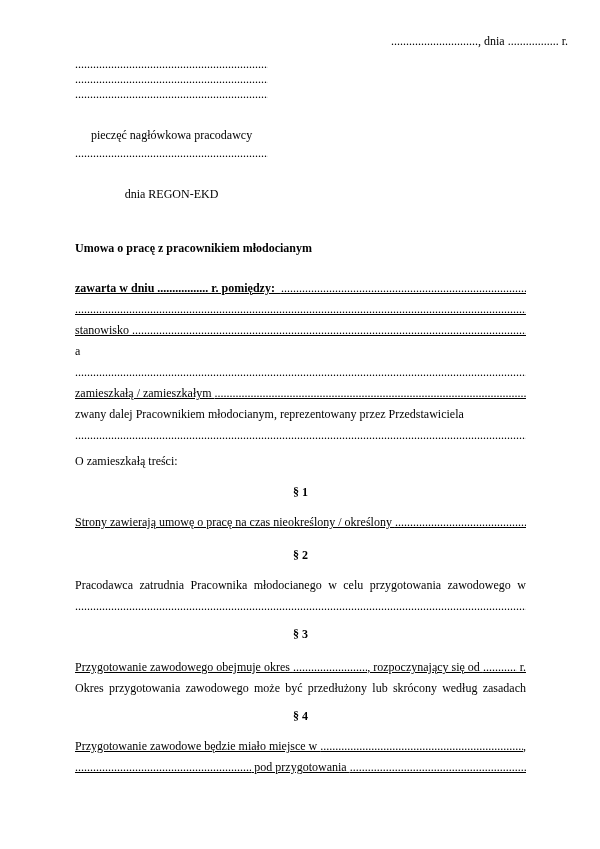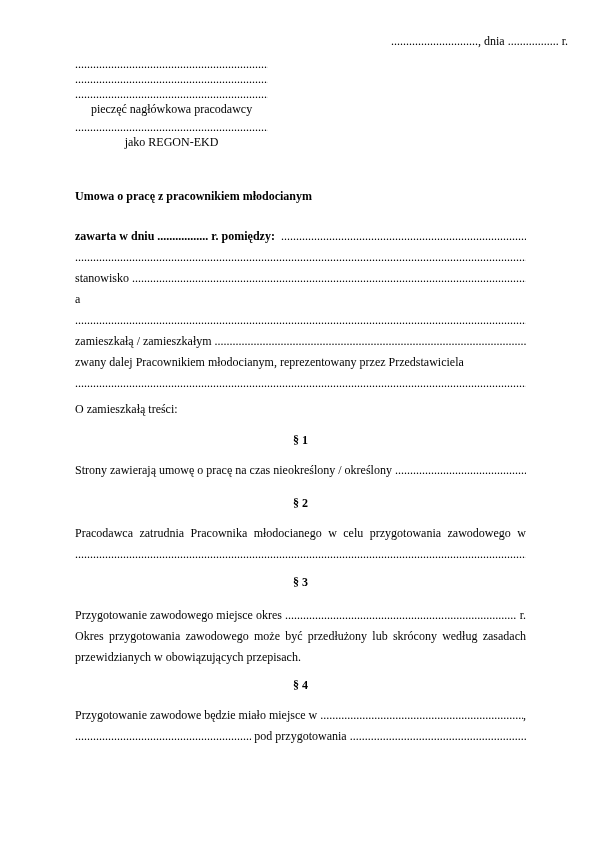--- a/index.html
+++ b/index.html
@@ -16,34 +16,34 @@
 
   .date-line {
     margin:33px 32px 0 75px;
     text-align:right;
     line-height:16px;
     white-space:nowrap;
   }
 
   .stamp { margin-left:75px; margin-top:8px; width:193px; }
   .stamp .row { height:15px; line-height:15px; overflow:hidden; white-space:nowrap; }
-  .stamp .cap { text-align:center; overflow:visible; }
+  .stamp .cap { text-align:center; overflow:visible;margin-top:26px; }
   .stamp .gap-top { margin-top:3px; }
 
   .doc-title {
     margin-top:38px;
     text-align:left;
     font-weight:bold;
     line-height:16px;
     font-size:12px;
   }
 
   .line { line-height:21px; height:21px; overflow:hidden; }
   .flexline { display:flex; align-items:baseline; }
-  .flexline > span { white-space:pre; flex:0 0 auto; }
+  .flexline > span { white-space:pre; flex:0 0 auto;text-decoration:underline; }
   .flexline > .dotfill { flex:1 1 0; min-width:0; overflow:hidden; white-space:nowrap; }
   .dotfill.g2 { flex-grow:2.2; }
   .dotline { overflow:hidden; white-space:nowrap; }
   .bold { font-weight:bold; }
 
   .justify-full { text-align:justify; text-align-last:justify; }
 
   .sec-heading {
     text-align:center;
     font-weight:bold;
@@ -63,21 +63,21 @@
 <div class="page">
 
   <div class="date-line">............................., dnia ................. r.</div>
 
   <div class="stamp">
     <div class="row dotline">........................................................................................................................................................................................................................................................................................................................</div>
     <div class="row dotline">........................................................................................................................................................................................................................................................................................................................</div>
     <div class="row dotline">........................................................................................................................................................................................................................................................................................................................</div>
     <div class="row cap">pieczęć nagłówkowa pracodawcy</div>
     <div class="row dotline gap-top">........................................................................................................................................................................................................................................................................................................................</div>
-    <div class="row cap">jako REGON-EKD</div>
+    <div class="row cap">dnia REGON-EKD</div>
   </div>
 
   <div class="doc-title m">Umowa o pracę z pracownikiem młodocianym</div>
 
   <div class="intro m">
     <div class="line flexline">
       <span class="bold">zawarta w dniu ................. r. pomiędzy:  </span>
       <span class="dotfill">........................................................................................................................................................................................................................................................................................................................</span>
     </div>
     <div class="line flexline">
@@ -104,27 +104,27 @@
     <span>Strony zawierają umowę o pracę na czas nieokreślony / określony </span>
     <span class="dotfill">........................................................................................................................................................................................................................................................................................................................</span>
   </div>
 
   <div class="sec-heading m h2">§ 2</div>
   <div class="line justify-full m b2">Pracodawca zatrudnia Pracownika młodocianego w celu przygotowania zawodowego w formie jako</div>
   <div class="line dotline m">........................................................................................................................................................................................................................................................................................................................</div>
 
   <div class="sec-heading m h3">§ 3</div>
   <div class="line flexline m b3">
-    <span>Przygotowanie zawodowego miejsce okres </span>
+    <span>Przygotowanie zawodowego obejmuje okres </span>
     <span class="dotfill g2">........................................................................................................................................................................................................................................................................................................................</span>
+    <span>, rozpoczynający się od </span>
     <span class="dotfill">........................................................................................................................................................................................................................................................................................................................</span>
     <span> r.</span>
   </div>
   <div class="line justify-full m">Okres przygotowania zawodowego może być przedłużony lub skrócony według zasadach</div>
-  <div class="line m">przewidzianych w obowiązujących przepisach.</div>
 
   <div class="sec-heading m h4">§ 4</div>
   <div class="line flexline m b4">
     <span>Przygotowanie zawodowe będzie miało miejsce w </span>
     <span class="dotfill">........................................................................................................................................................................................................................................................................................................................</span>
     <span>,</span>
   </div>
   <div class="line flexline m">
     <span class="dotfill">........................................................................................................................................................................................................................................................................................................................</span>
     <span> pod przygotowania </span>

